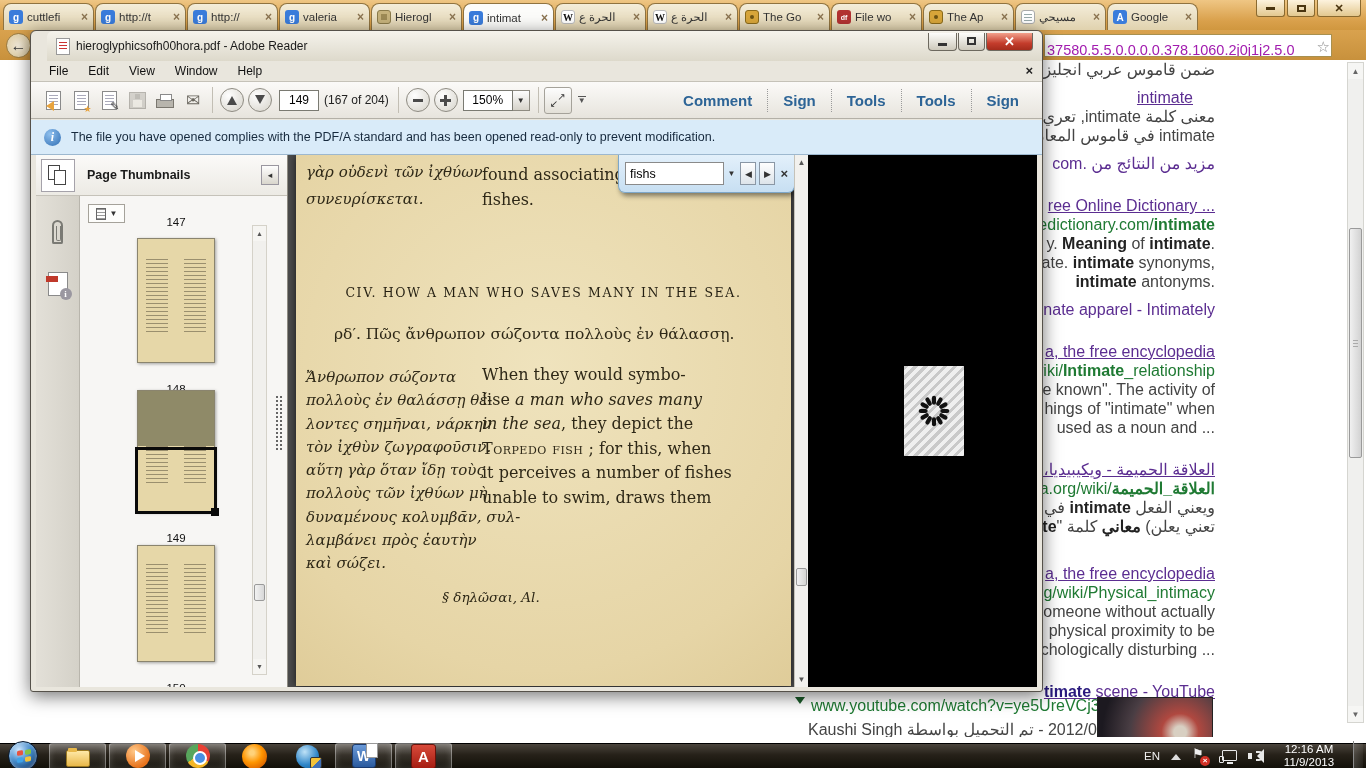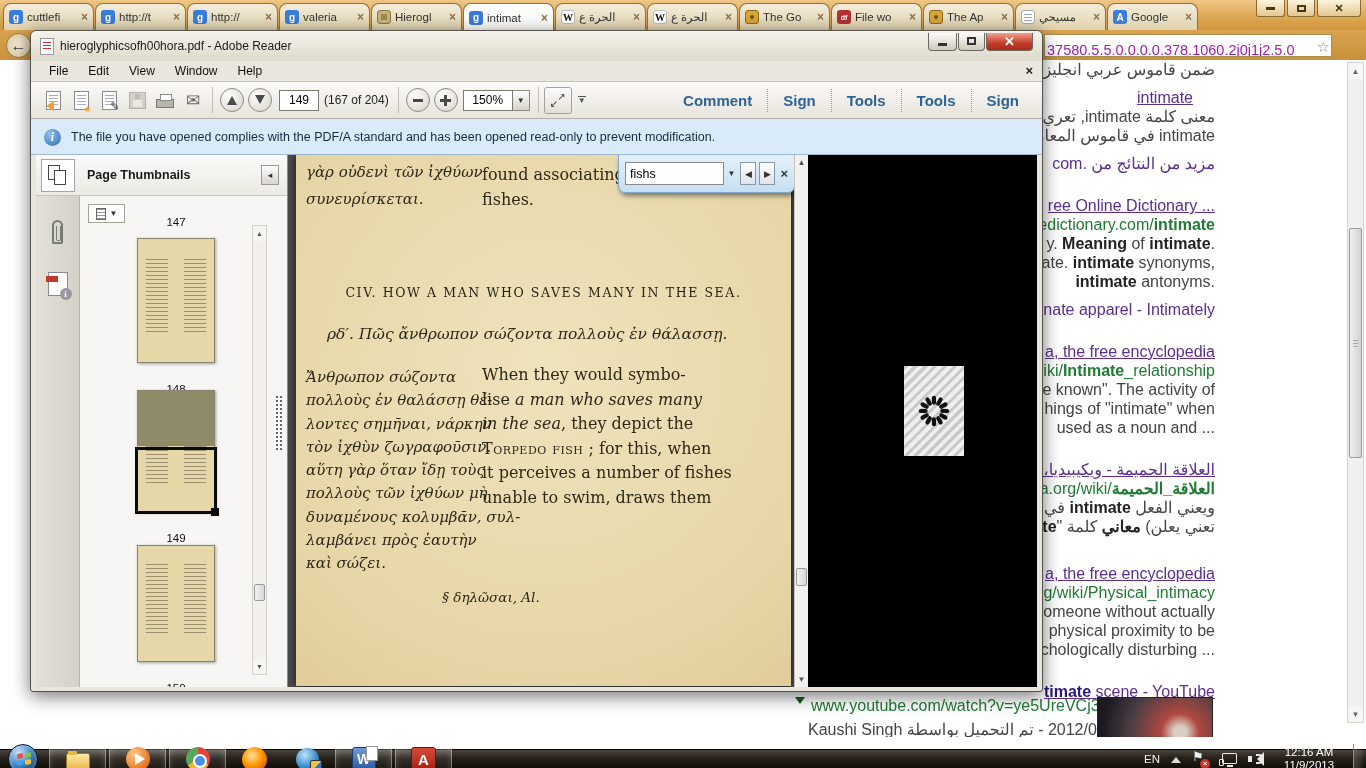--- a/index.html
+++ b/index.html
@@ -77,21 +77,21 @@
   .csb .ar{position:absolute;left:0;right:0;height:16px;display:flex;align-items:center;justify-content:center;color:#666;font-size:8px;background:#f6f6f4;}
   .csb .arup{top:0;} .csb .ardn{bottom:0;}
   .csb .th{position:absolute;left:1px;right:1px;top:165px;height:230px;background:linear-gradient(90deg,#f0f0f0,#d2d2d2);border:1px solid #9a9a9a;border-radius:2px;}
   .csb .th::after{content:"";position:absolute;left:3px;right:3px;top:50%;height:7px;margin-top:-3px;
     background:repeating-linear-gradient(#aaa 0 1px,transparent 1px 3px);}
 
   
   .awin{position:absolute;left:30px;top:30px;width:1013px;height:662px;z-index:10;
     background:#e9e6dd;border:1px solid #55514a;border-radius:6px 6px 3px 3px;
     box-shadow:0 4px 18px rgba(0,0,0,.55);}
-  .atitle{position:absolute;left:0;top:0;right:0;height:30px;display:flex;align-items:center;
+  .atitle{position:absolute;left:16px;top:0;right:0;height:30px;display:flex;align-items:center;
     padding:15px 9px;background:linear-gradient(#f5f3ec,#ddd9cb);border-radius:6px 6px 0 0;}
   .pdficon{width:14px;height:17px;background:#fff;border:1px solid #999;position:relative;margin-right:6px;}
   .pdficon::before{content:"";position:absolute;left:2px;top:3px;right:2px;height:8px;
     background:repeating-linear-gradient(#c33 0 1px,transparent 1px 3px);}
   .atitle .t{font-size:12px;color:#1a1a1a;flex:1;white-space:nowrap;overflow:hidden;}
   .awc{display:flex;margin-top:-9px;}
   .awbtn{height:18px;border:1px solid #6d695f;border-top:none;border-radius:0 0 4px 4px;margin-left:1px;
     display:flex;align-items:center;justify-content:center;background:linear-gradient(#fdfdfb,#cdc9bb);color:#333;}
   .aw-min{width:29px;} .aw-max{width:27px;} 
   .aw-close{width:47px;background:linear-gradient(#f2a08c,#c43d2c 60%,#a52c1c);color:#fff;font-weight:bold;font-size:13px;}
@@ -206,21 +206,21 @@
 
   
   .docarea{width:520px;flex:none;position:relative;background:#4c4c4c;overflow:hidden;}
   .bookpage{position:absolute;left:8px;top:0;width:495px;height:531px;
     background:radial-gradient(circle at 50% 40%,#efe3bd,#e6d5a6 75%,#dfcc99);
     box-shadow:0 0 8px rgba(0,0,0,.7);
     font-family:"DejaVu Serif",serif;color:#2e2817;}
   .ptop-gr{position:absolute;left:10px;top:4px;width:172px;font-size:15px;font-style:italic;line-height:27px;white-space:nowrap;}
   .ptop-en{position:absolute;left:186px;top:7px;width:200px;font-size:16px;line-height:25px;}
   .bheading{position:absolute;left:0;right:0;top:130px;text-align:center;font-size:12.5px;letter-spacing:1.6px;color:#241f12;white-space:nowrap;}
-  .bsubhead{position:absolute;left:31px;top:170px;font-size:15.5px;font-style:italic;white-space:nowrap;}
+  .bsubhead{position:absolute;left:38px;top:170px;font-size:15.5px;white-space:nowrap;}
   .col-gr{position:absolute;left:10px;top:211px;width:175px;font-size:15px;font-style:italic;line-height:23.3px;}
   .col-gr .row{white-space:nowrap;}
   .col-en{position:absolute;left:186px;top:208px;width:215px;font-size:16px;line-height:24.5px;}
   .col-en .row{white-space:nowrap;}
   .col-en .f{font-style:italic;}
   .col-en .row.sc .f{font-style:normal;font-variant:small-caps;letter-spacing:.5px;}
   .bfoot{position:absolute;left:0;width:390px;top:434px;text-align:center;font-size:13.5px;font-style:italic;}
   
   .findbar{position:absolute;left:330px;top:0px;width:177px;height:38px;
     background:linear-gradient(#e3f0fb,#c7dff2);border:1px solid #7da7c9;border-top:none;border-radius:0 0 7px 7px;
@@ -239,21 +239,21 @@
   .psb .th{position:absolute;left:1px;right:1px;top:413px;height:18px;background:linear-gradient(90deg,#f2f2f2,#d5d5d3);
     border:1px solid #9a9a9a;border-radius:2px;}
 
   
   .bpane{flex:1;background:#000;position:relative;}
   .ldph{position:absolute;left:96px;top:211px;width:60px;height:90px;
     background:repeating-linear-gradient(135deg,#c9c9c9 0 3px,#efefef 3px 7px);
     display:flex;align-items:center;justify-content:center;}
 
   
-  .taskbar{position:absolute;left:0;right:0;bottom:0;height:19px;z-index:30;
+  .taskbar{position:absolute;left:0;right:0;bottom:0;height:25px;z-index:30;
     background:linear-gradient(#4a443c,#262119 45%,#121009);border-top:1px solid #000;
     display:flex;align-items:center;gap:8px;}
   .orb{width:30px;height:30px;margin-left:8px;border-radius:50%;flex:none;position:relative;
     background:radial-gradient(circle at 35% 28%,#cfe8ff,#3f87c8 45%,#0e2f5c 85%);
     border:1px solid #0a1a30;box-shadow:inset 0 0 4px rgba(255,255,255,.6);}
   .orb .flag{position:absolute;left:8px;top:8px;width:14px;height:13px;display:grid;
     grid-template-columns:6px 6px;grid-template-rows:5px 5px;gap:1.5px;transform:skewY(-8deg);}
   .orb .flag i{border-radius:1.5px;}
   .orb .flag i:nth-child(1){background:#e8543f;} .orb .flag i:nth-child(2){background:#85c441;}
   .orb .flag i:nth-child(3){background:#3fa3e8;} .orb .flag i:nth-child(4){background:#f3c239;}

